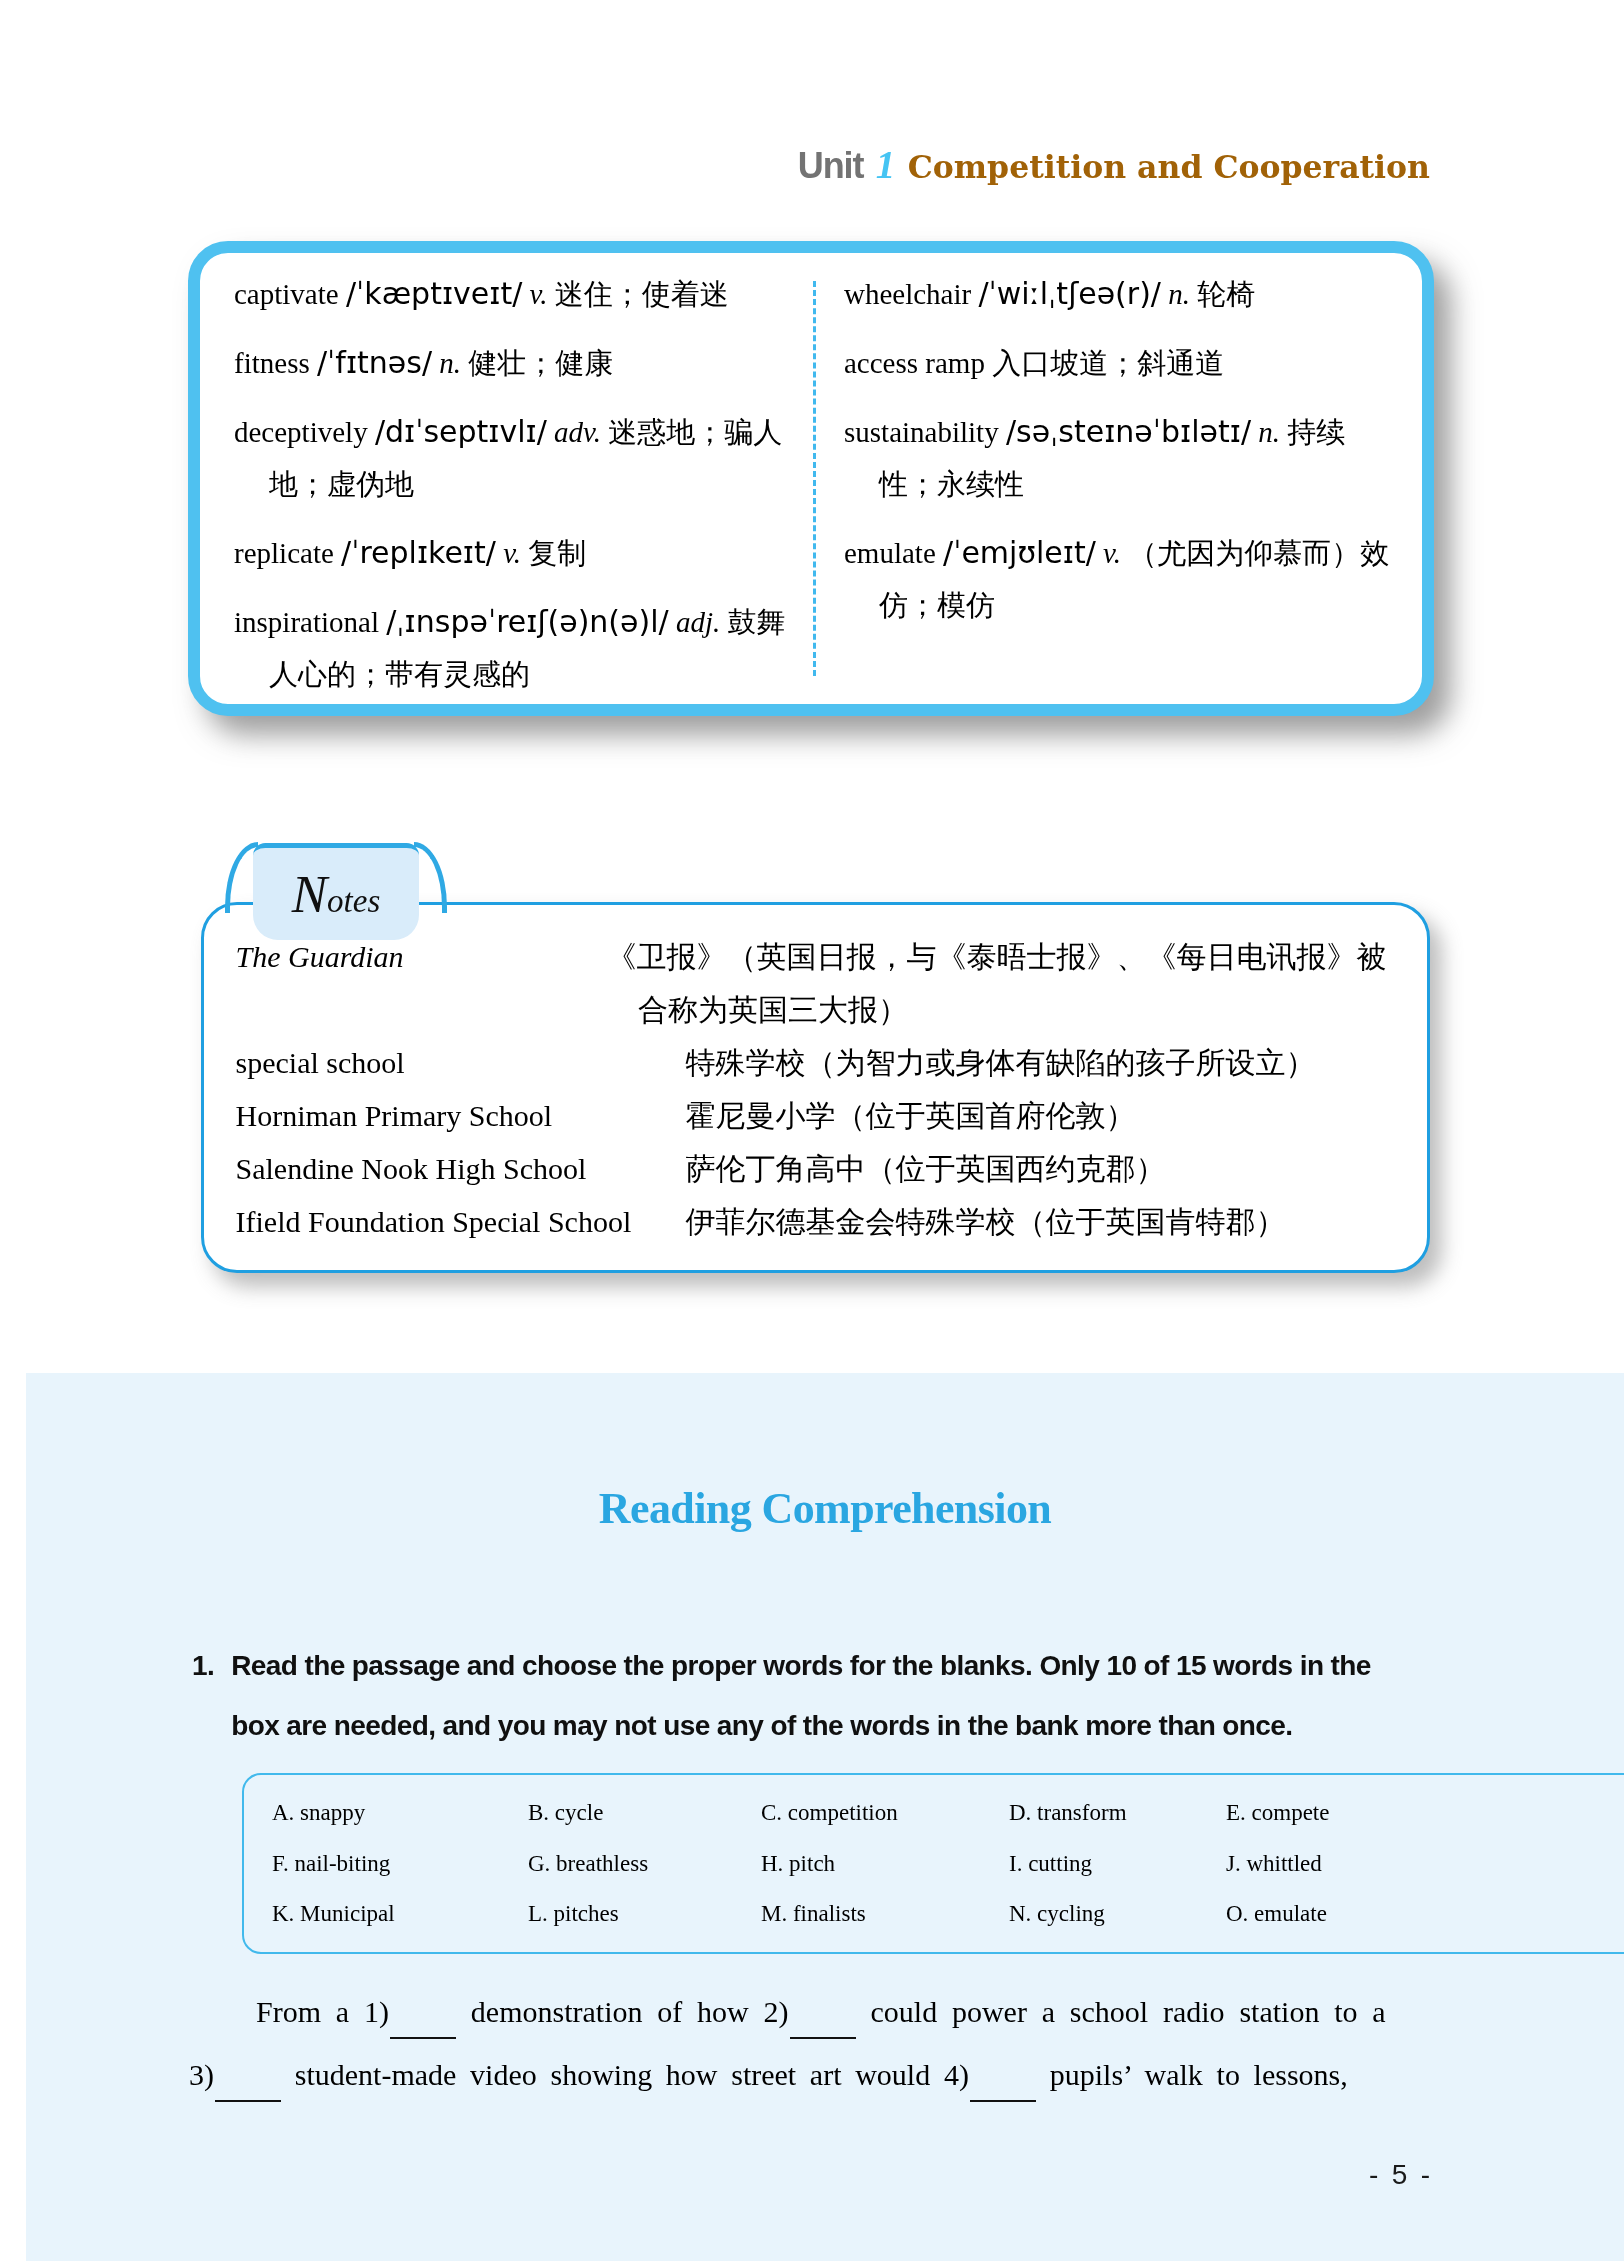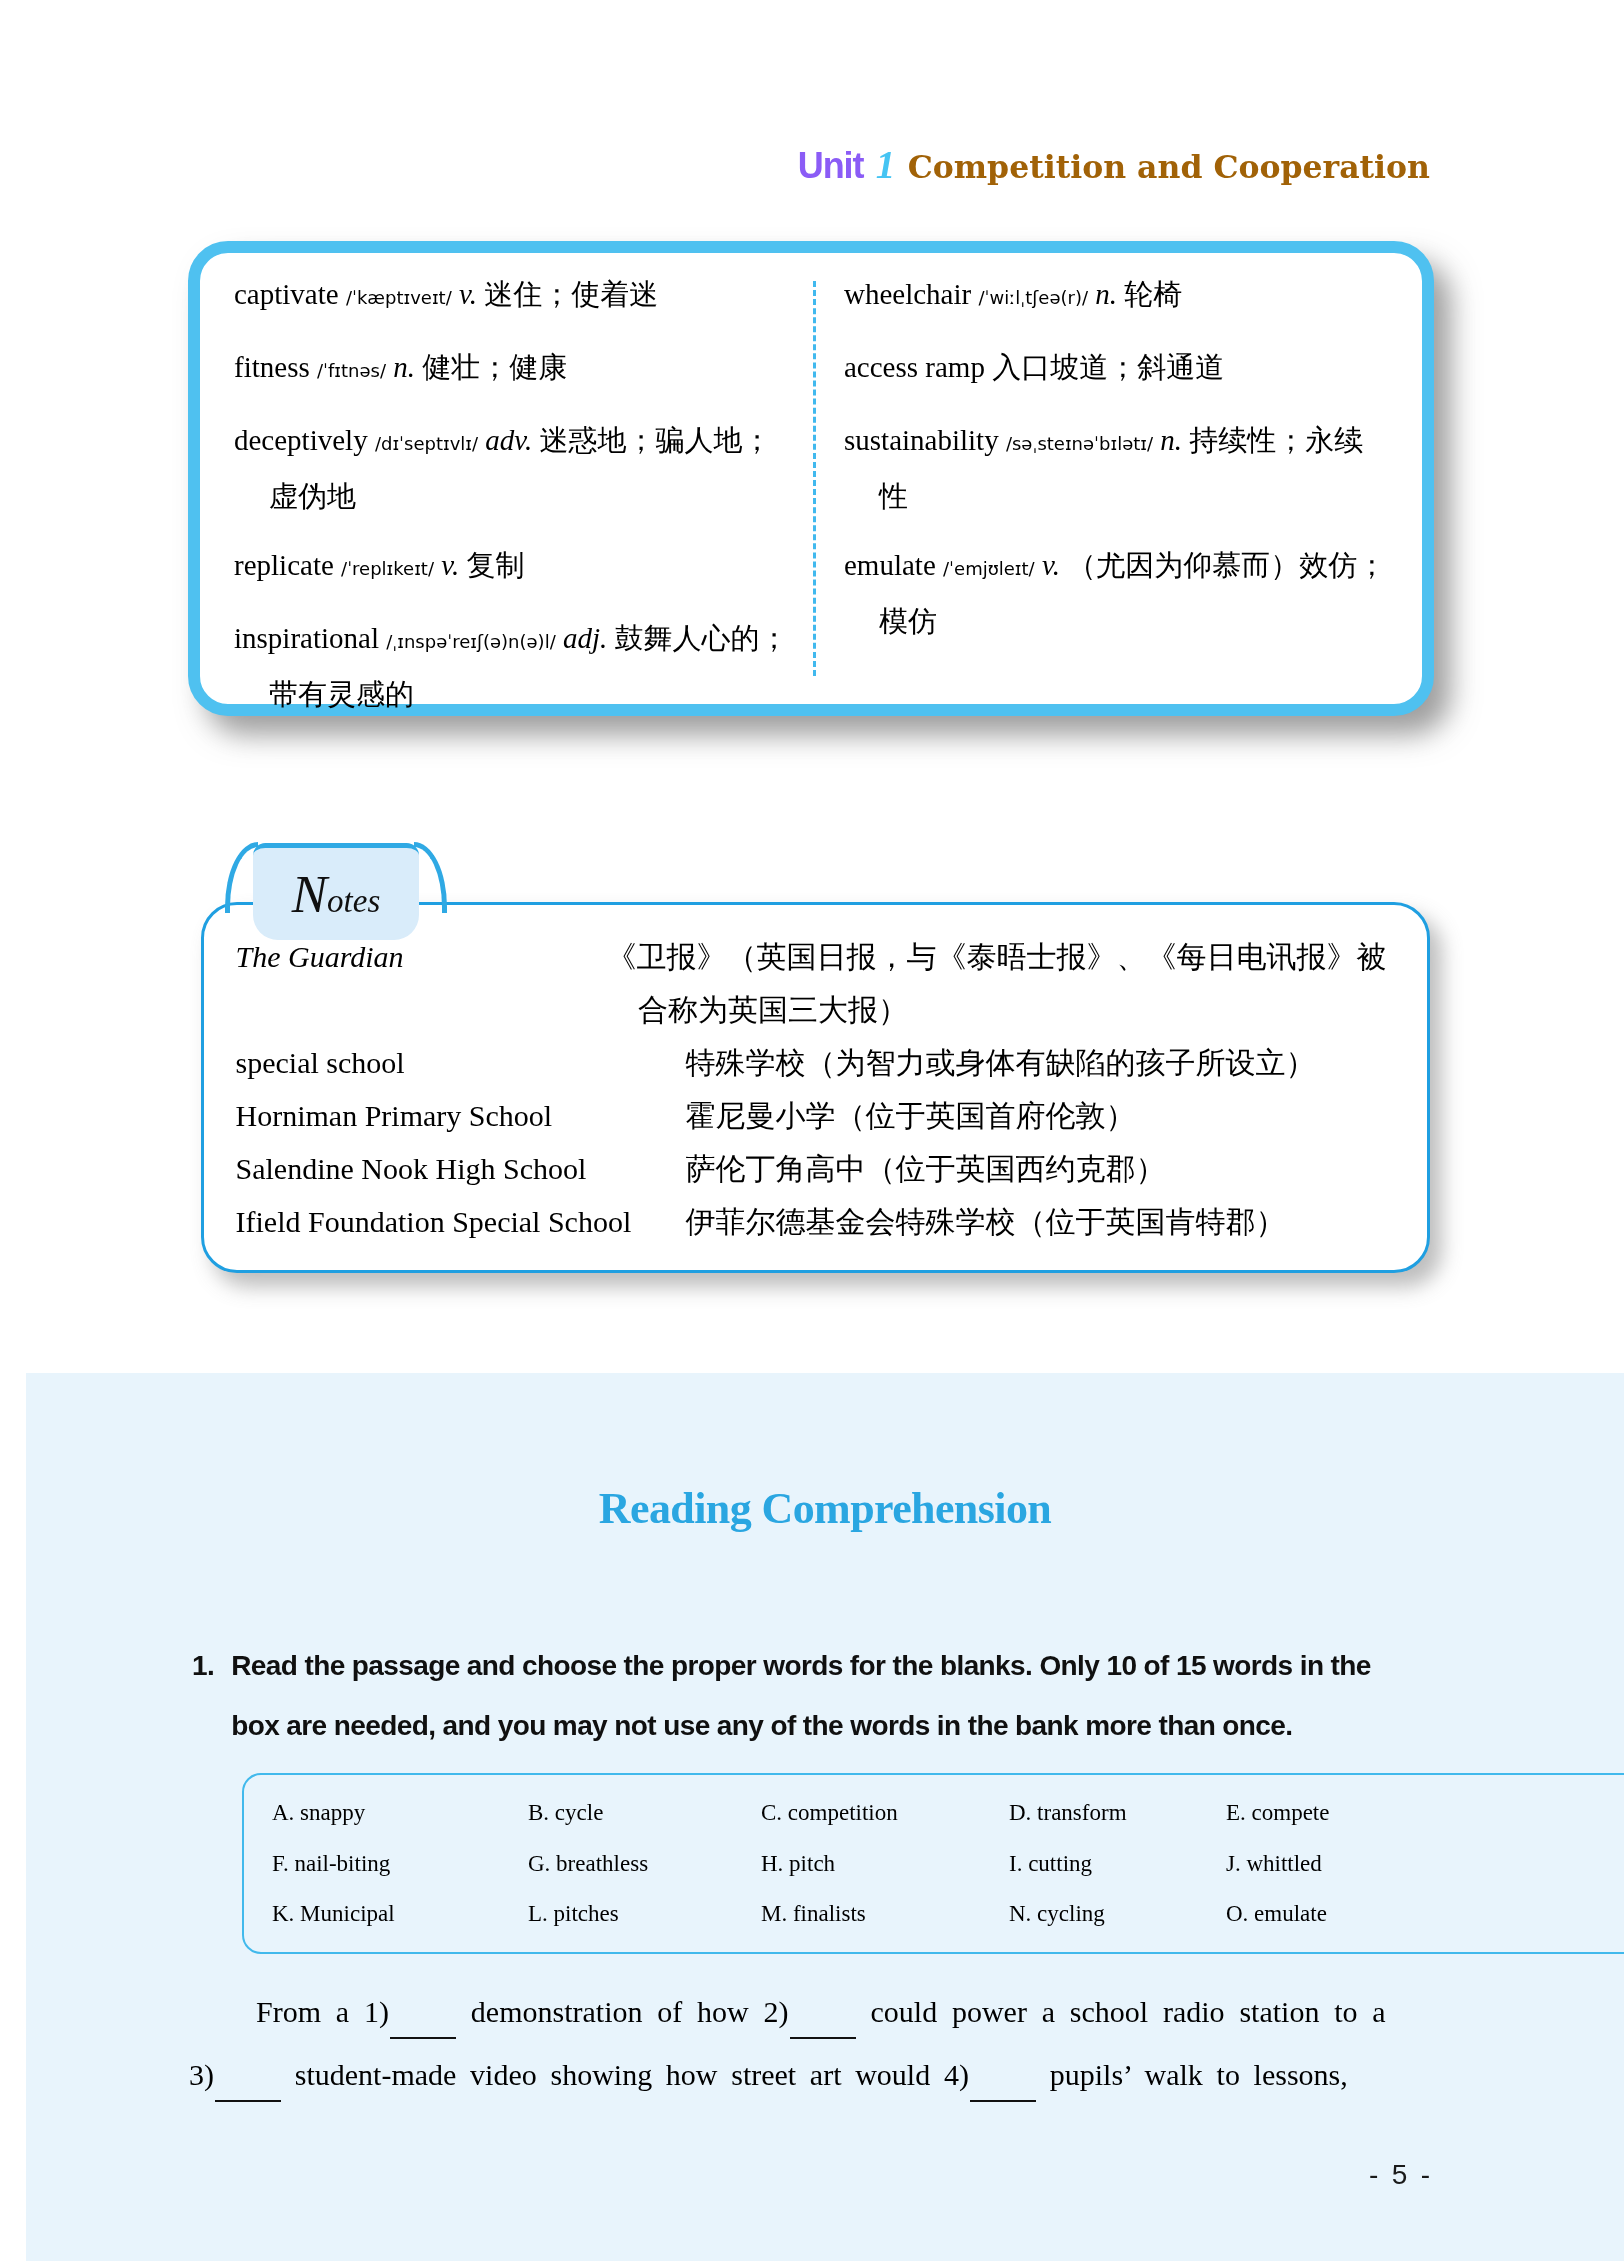--- a/index.html
+++ b/index.html
@@ -1,34 +1,34 @@
 <!DOCTYPE html>
 <html style="font-size:9px"><head>
 <meta charset="utf-8">
 <style>
   html,body{margin:0;padding:0;background:#ffffff;}
   .page{position:relative;width:1624px;height:2261px;background:#ffffff;overflow:hidden;
         font-family:"Liberation Serif",serif;color:#000;}
 
   
   .unit-header{position:absolute;top:142px;right:194px;display:flex;align-items:baseline;gap:12.4px;}
-  .unit-word{font-family:"Liberation Sans",sans-serif;font-weight:bold;color:#8b5cf6;font-size:36px;letter-spacing:-1.1px;}
+  .unit-word{font-family:"Liberation Sans",sans-serif;font-weight:bold;color:#737373;font-size:36px;letter-spacing:-1.1px;}
   .unit-num{font-family:"Liberation Serif",serif;font-style:italic;font-weight:bold;color:#45c4f3;font-size:39px;}
   .unit-title{font-family:"DejaVu Serif",serif;font-weight:bold;color:#a16207;font-size:31.5px;letter-spacing:0px;}
 
   
   .vocab-box{position:absolute;left:188px;top:241px;width:1246px;height:475px;box-sizing:border-box;
              border:12.4px solid #4fc1f0;border-radius:40px;background:#fff;
              box-shadow:17px 19px 28px rgba(80,80,80,.55);}
   .vocab-divider{position:absolute;left:613px;top:28px;bottom:28px;width:0;border-left:3.4px dashed #41b9ee;}
   .vocab-col{position:absolute;top:14.6px;}
   .vocab-col.left{left:34px;width:562px;}
   .vocab-col.right{left:644px;width:548px;}
   .vocab-entry{font-size:29px;line-height:52px;margin-bottom:17px;padding-left:35px;text-indent:-35px;}
-  .vocab-entry .phon{font-family:"DejaVu Sans",sans-serif;font-size:18px;}
+  .vocab-entry .phon{font-family:"DejaVu Sans",sans-serif;font-size:30px;}
   .vocab-entry .pos{font-style:italic;}
 
   
   .notes-box{position:absolute;left:201px;top:902px;width:1229px;height:371px;box-sizing:border-box;
              border:3.4px solid #1f9fe1;border-radius:36px;background:#fff;
              box-shadow:11.2px 13.5px 20px rgba(110,110,110,.45);}
   .notes-tab{position:absolute;left:49px;top:-62px;width:166px;height:92px;background:#d9ecfa;
              border-top:5.6px solid #2fa9e4;border-radius:12.4px 12.4px 25px 25px;
              display:flex;align-items:center;justify-content:center;}
   .notes-tab::before{content:'';position:absolute;left:-28px;top:-5.6px;width:28px;height:66px;

